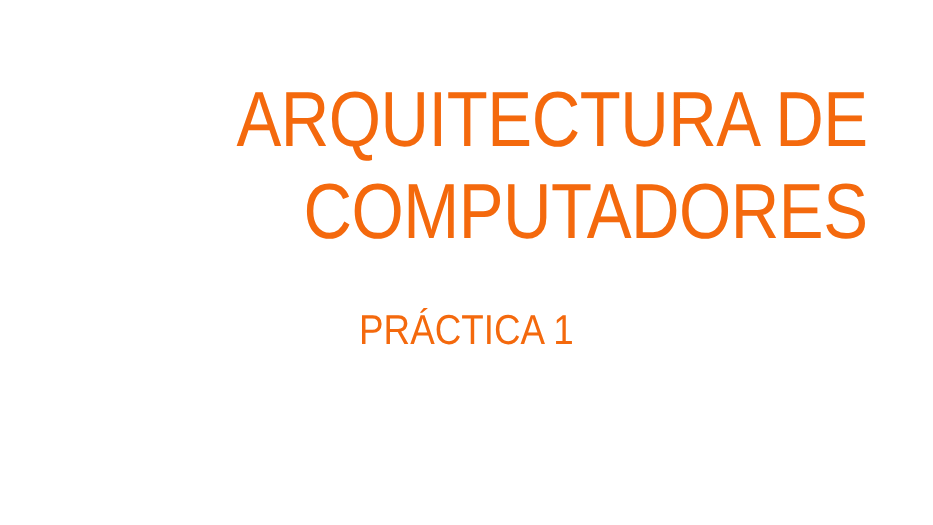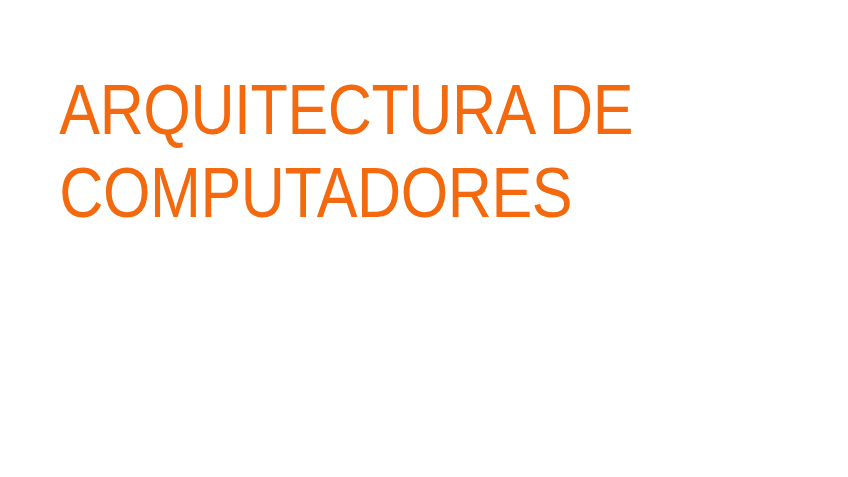--- a/index.html
+++ b/index.html
@@ -20,21 +20,21 @@
     height: 477px;
     background: #ffffff;
     box-sizing: border-box;
   }
 
   .title-block {
     position: absolute;
     left: 0;
     top: 68px;
     width: 848px;
-    text-align: left;
+    text-align: right;
   }
 
   .slide-title {
     color: #F4690D;
     font-family: "Liberation Sans", sans-serif;
     font-size: 71px;
     line-height: 83px;
     font-weight: 400;
     letter-spacing: -0.5px;
     transform: scaleX(0.86);
@@ -74,16 +74,19 @@
 </head>
 <body>
 
 <div class="slide">
 
   <div class="title-block">
     <h1 class="slide-title">ARQUITECTURA DE
 COMPUTADORES</h1>
   </div>
 
+  <div class="subtitle-block">
+    <p class="slide-subtitle">PRÁCTICA 1</p>
+  </div>
 
   <div class="body-area"></div>
 
 </div>
 
 </body></html>

